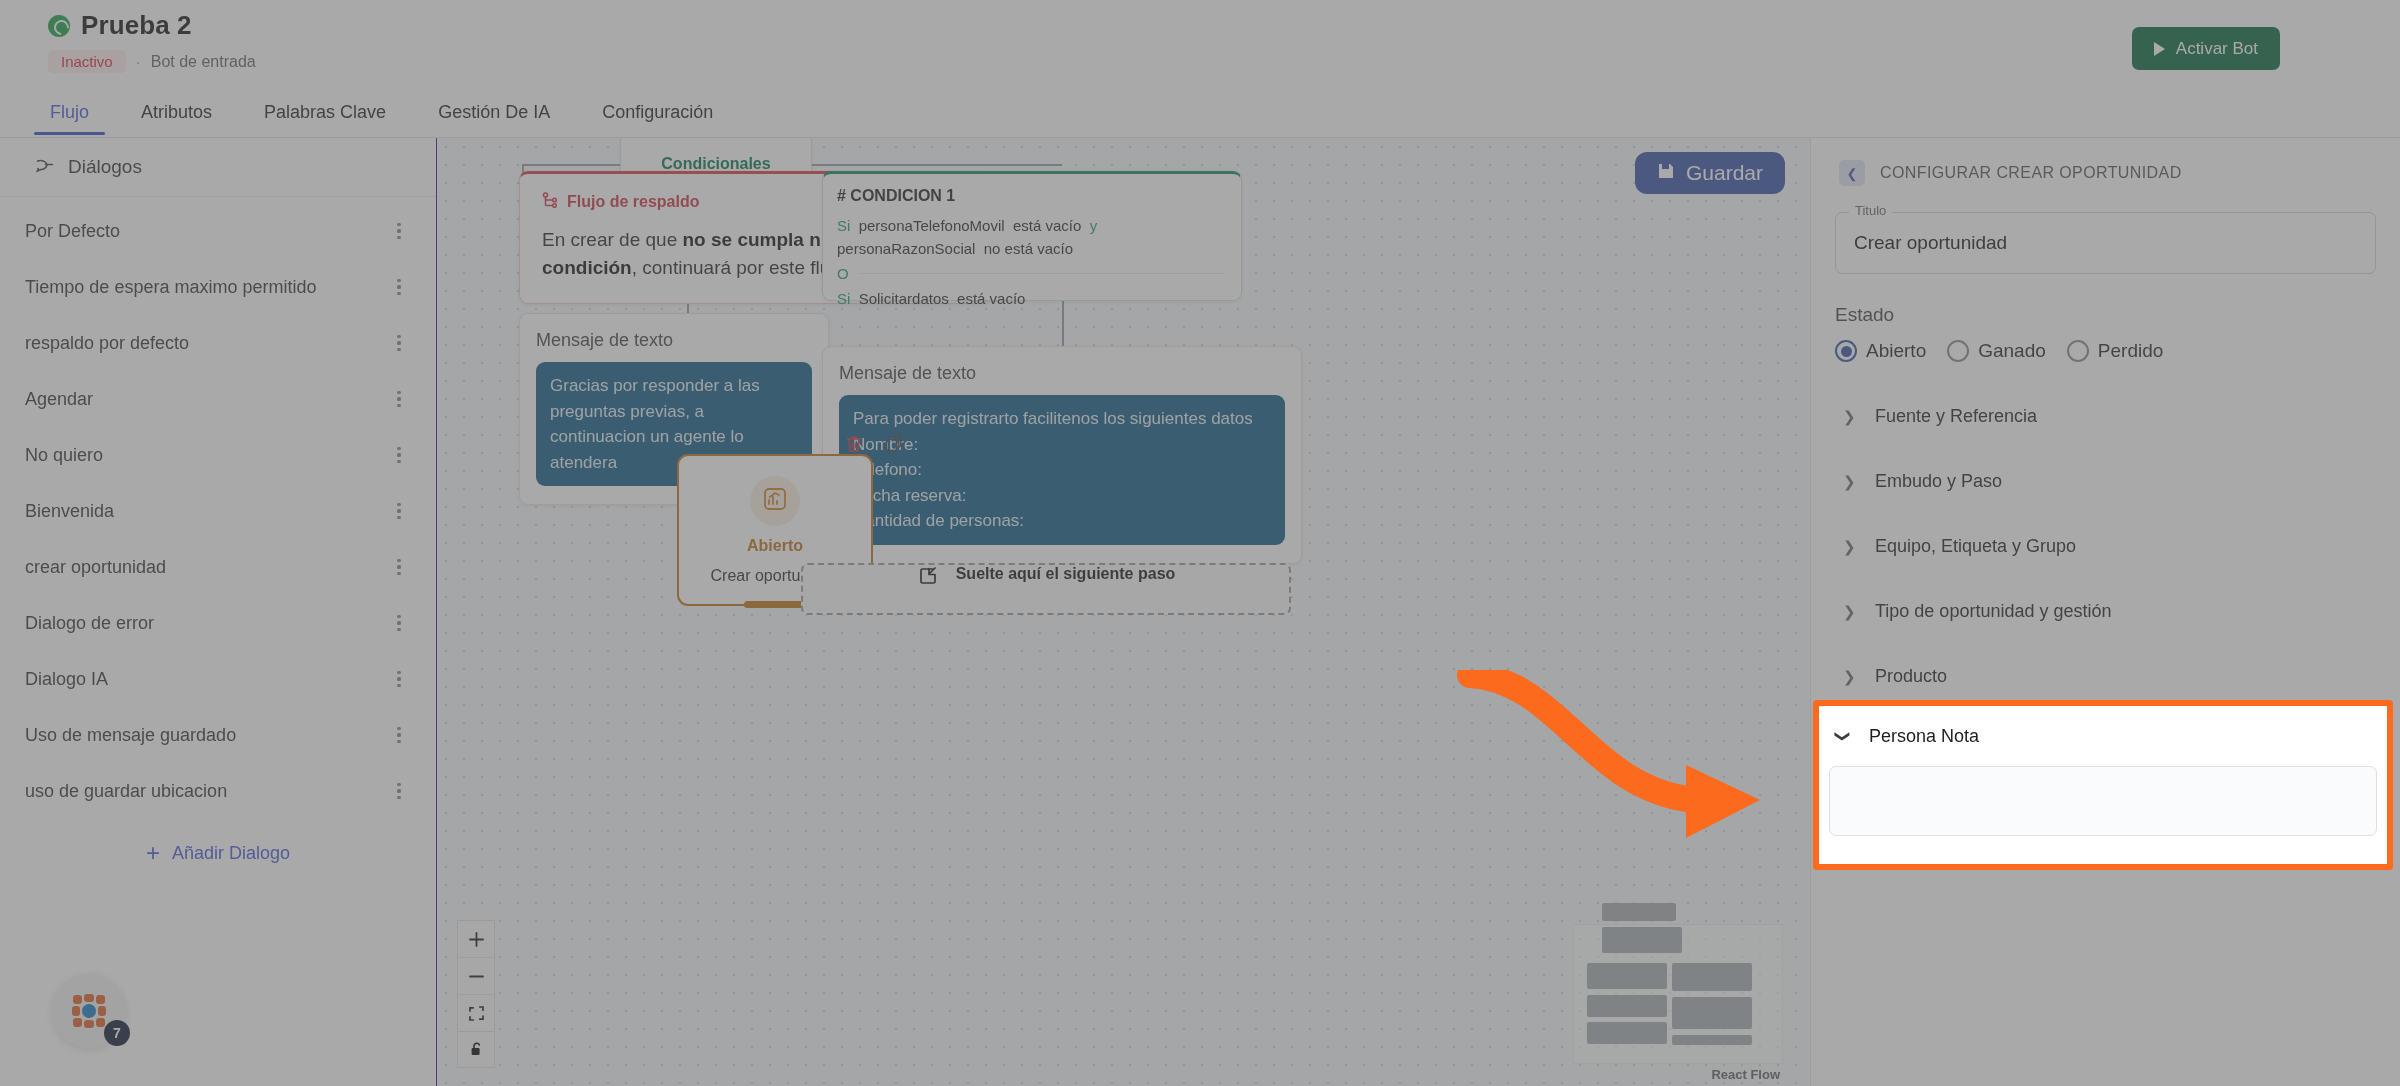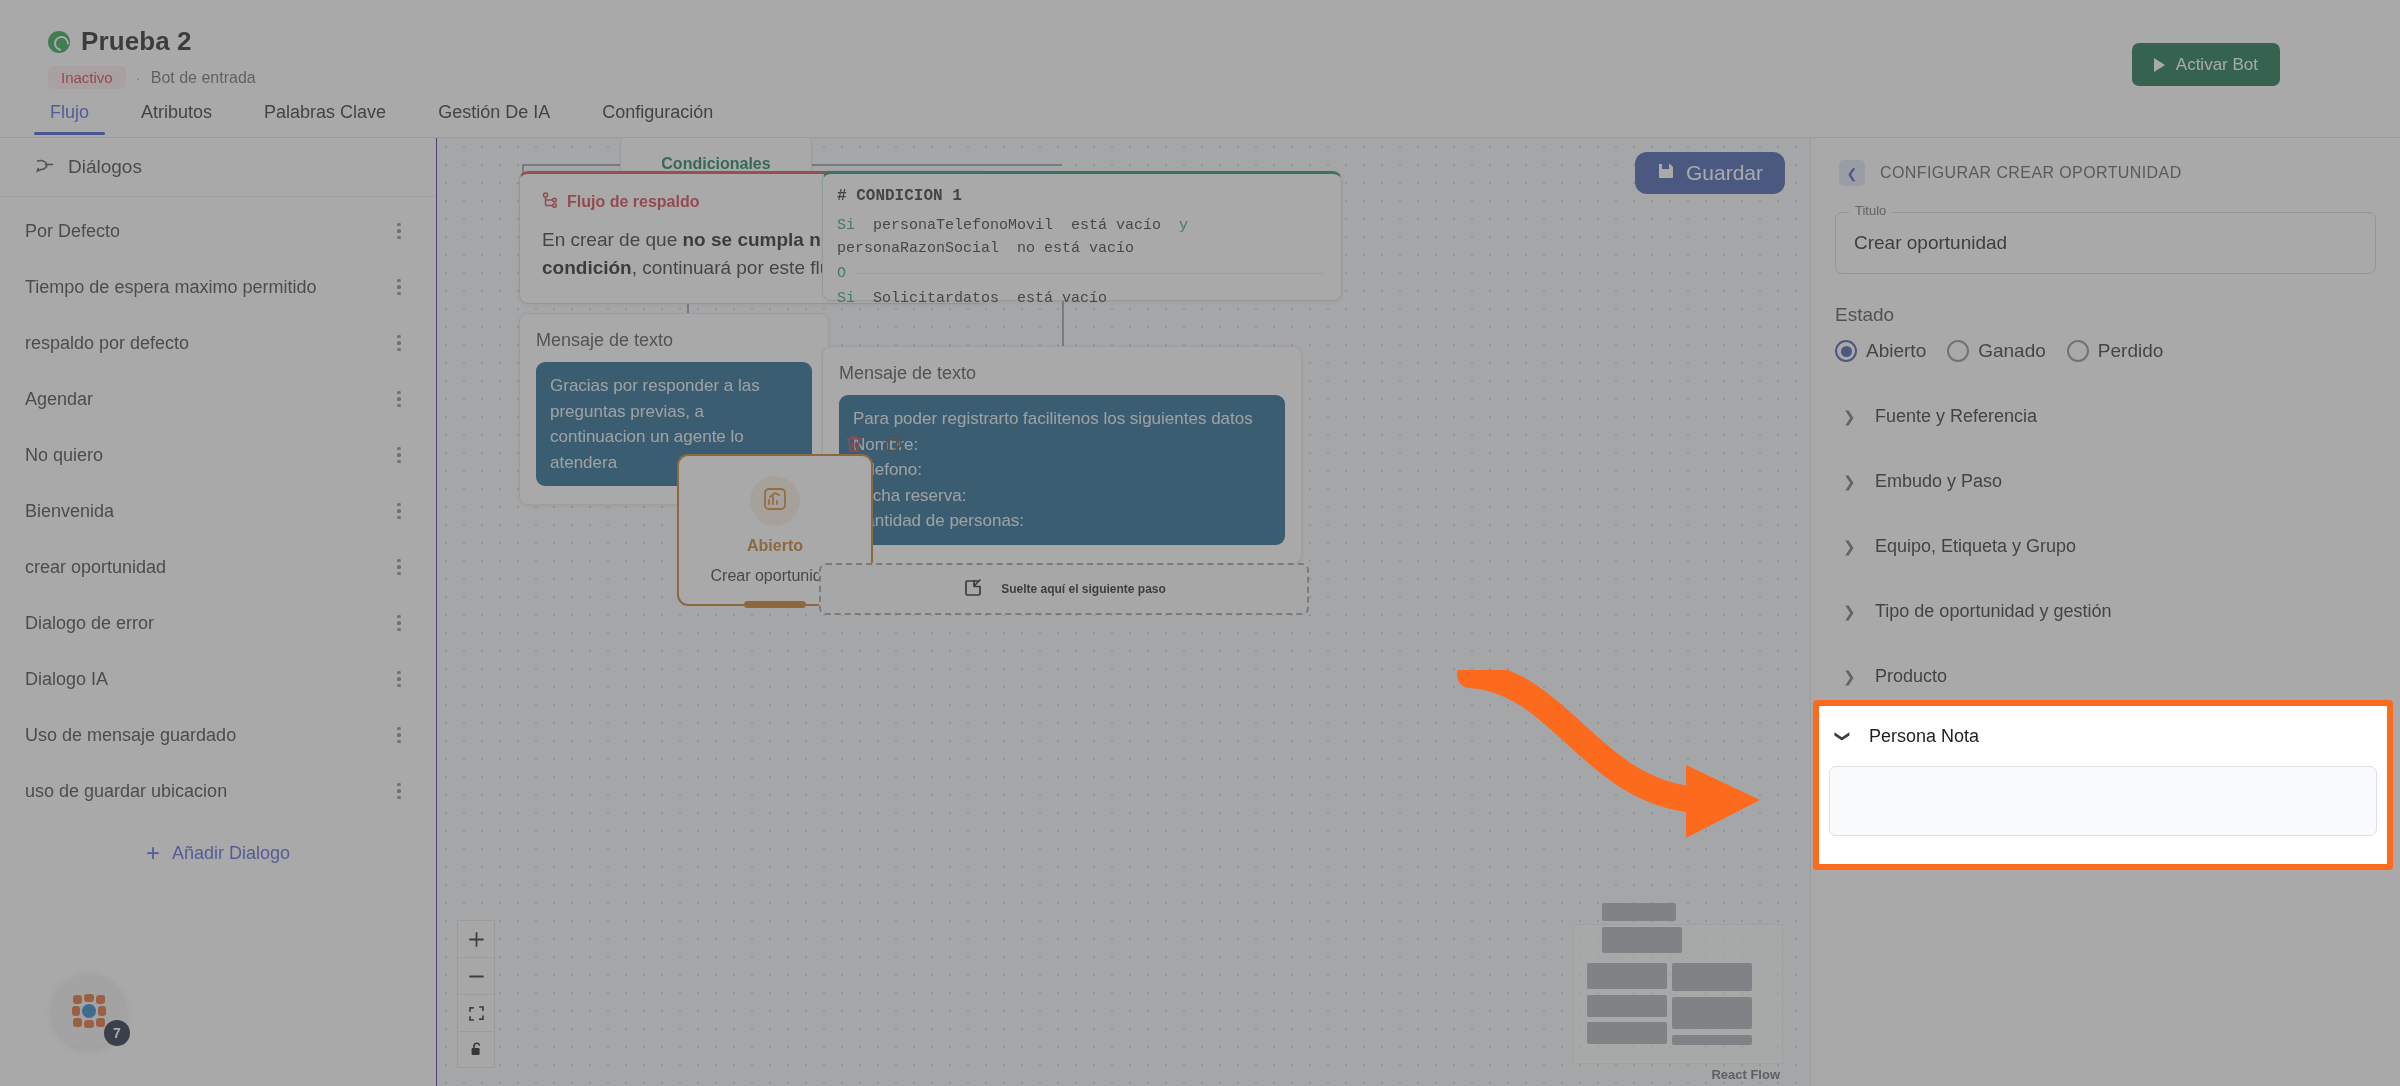--- a/index.html
+++ b/index.html
@@ -14,21 +14,21 @@
 
   
   #dim-overlay {
     position: absolute; inset: 0;
     background: rgba(90,90,90,0.52);
     z-index: 50;
     pointer-events: none;
   }
 
   
-  #header { position: absolute; left: 0; top: 0; width: 2400px; height: 138px; background: #fff; margin-top: 16px; }
+  #header { position: absolute; left: 0; top: 0; width: 2400px; height: 138px; background: #fff; }
   .title-row { position: absolute; left: 48px; top: 10px; display: flex; align-items: center; gap: 11px; }
   .wa-icon {
     width: 22px; height: 22px; border-radius: 50%;
     background: #25a34a; position: relative; flex: none;
   }
   .wa-icon::after {
     content: ""; position: absolute; left: 6px; top: 5px;
     width: 11px; height: 11px; border: 2.2px solid #fff; border-radius: 50%;
     border-bottom-color: transparent;
     transform: rotate(-40deg);
@@ -127,24 +127,24 @@
     left: 82px; top: 33px; width: 470px; height: 133px;
     border: 1px solid #f0c8cc; border-top: 3px solid #d9444f;
     box-shadow: 0 1px 4px rgba(0,0,0,.07);
     background: #fff; padding: 18px 22px;
   }
   .respaldo-head { display: flex; align-items: center; gap: 9px; color: #cf3c49; font-weight: bold; font-size: 16px; margin-bottom: 14px; }
   .respaldo-body { font-size: 19px; color: #2f2f2f; line-height: 1.45; }
   .respaldo-body b { font-weight: bold; color: #1c1c1c; }
 
   .node-condicion {
-    left: 385px; top: 33px; width: 520px; height: 130px;
+    left: 385px; top: 33px; width: 420px; height: 130px;
     border: 1px solid #cfe4da; border-top: 3px solid #1a8f63;
     box-shadow: 0 1px 4px rgba(0,0,0,.07);
-    background: #fff; padding: 13px 18px 10px 14px; font-family: Liberation Mono, monospace;
+    background: #fff; padding: 13px 18px 10px 14px;
   }
   .cond-title { font-size: 16px; font-weight: bold; color: #2c2c2c; margin-bottom: 10px; }
   .cond-line { font-size: 15px; color: #333; line-height: 1.5; }
   .kw { color: #2f9e74; }
   .cond-or { display: flex; align-items: center; gap: 10px; margin: 5px 0 6px 0; }
   .cond-or .kw { font-size: 15px; }
   .cond-or .rule { flex: 1; height: 1px; background: #e3e6e8; }
 
   .node-msg {
     border: 1px solid #e2e5e9; box-shadow: 0 1px 4px rgba(0,0,0,.07);
@@ -168,24 +168,24 @@
     display: flex; align-items: center; justify-content: center; margin-bottom: 7px;
   }
   .op-state { color: #c4761f; font-size: 16px; font-weight: bold; }
   .op-name { color: #333; font-size: 16px; margin-top: 8px; }
   .op-bottom-handle { position: absolute; left: 50%; transform: translateX(-50%); bottom: -4px; width: 62px; height: 7px; background: #c4761f; border-radius: 4px; }
 
   .node-actions { position: absolute; left: 406px; top: 295px; display: flex; gap: 18px; }
   .act-btn { width: 22px; height: 22px; cursor: pointer; }
 
   .dropzone {
-    position: absolute; left: 382px; top: 425px; width: 490px; height: 52px;
+    position: absolute; left: 364px; top: 425px; width: 490px; height: 52px;
     border: 2px dashed #9ba1a8; border-radius: 7px; background: #fafbfc;
-    display: flex; align-items: center; justify-content: center; gap: 17px;
-    font-size: 12px; font-weight: bold; color: #1d1d1d; cursor: pointer;
+    display: flex; justify-content: center; gap: 17px;
+    font-size: 16px; font-weight: bold; color: #1d1d1d; cursor: pointer;
   }
 
   .minimap {
     position: absolute; right: 27px; bottom: 22px; width: 210px; height: 140px;
     background: rgba(255,255,255,.55); border: 1px solid rgba(0,0,0,.05);
   }
   .mm-box { position: absolute; background: #a9afb6; border-radius: 2px; }
   .rf-label { position: absolute; right: 30px; bottom: 4px; font-size: 13px; font-weight: bold; color: #5f6672; }
 
   .zoom-ctrls { position: absolute; left: 20px; bottom: 18px; display: flex; flex-direction: column; }

